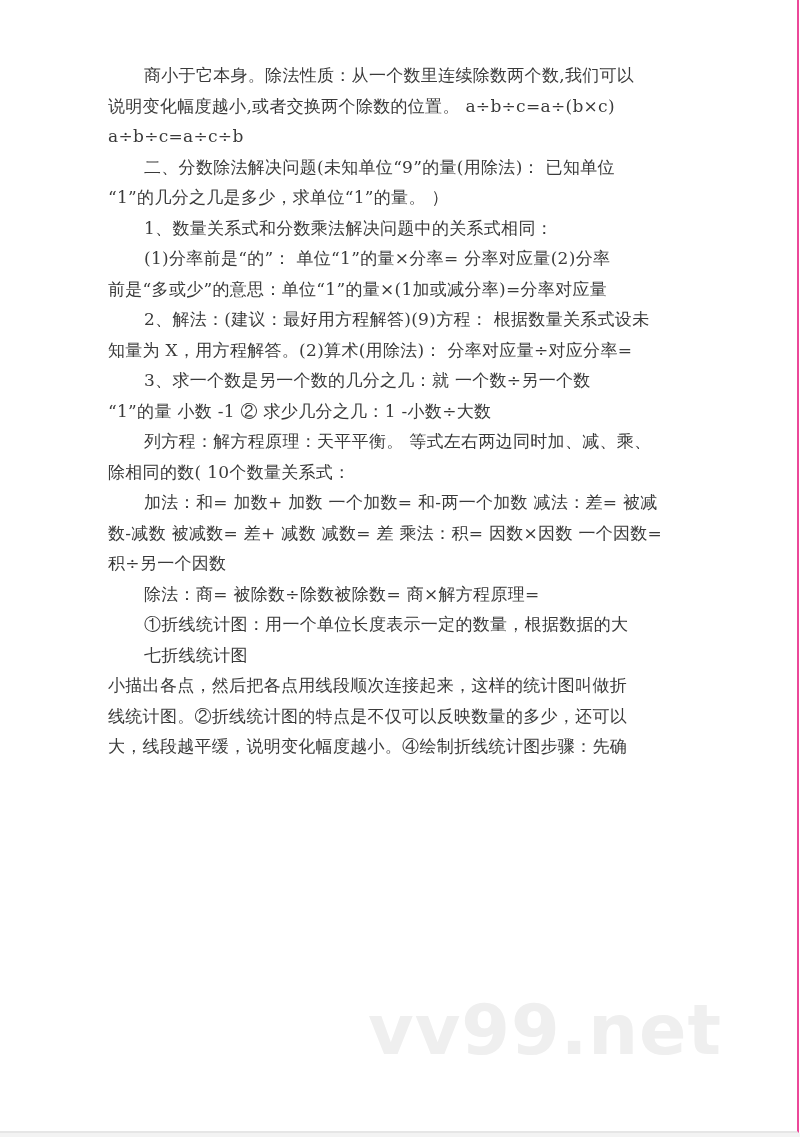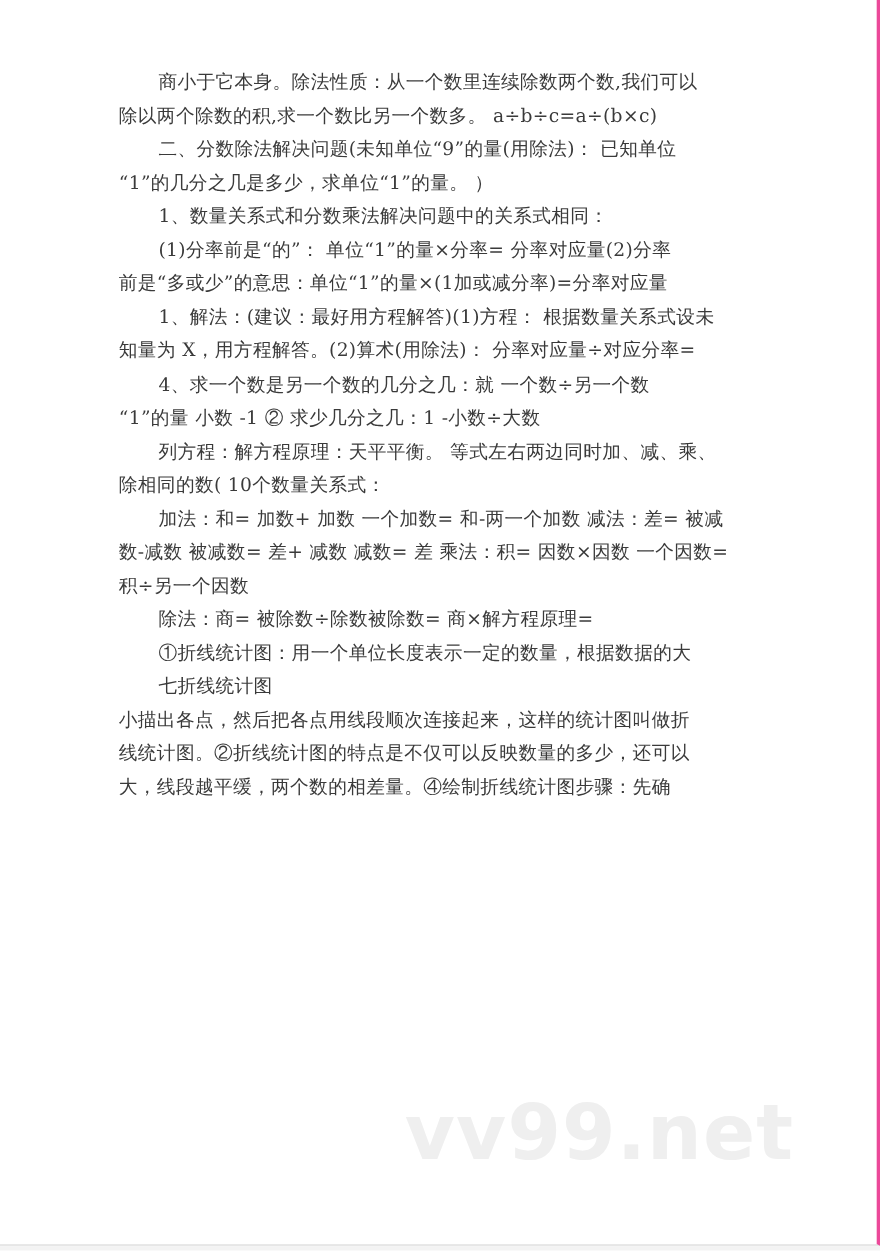--- a/index.html
+++ b/index.html
@@ -13,21 +13,21 @@
       position: relative;
       overflow: hidden;
     }
     .page {
       position: absolute;
       left: 0;
       top: 0;
       width: 797px;
       height: 1131px;
       background: #ffffff;
-      border-right: 4px solid #ec4899;
+      border-right: 2px solid #ec4899;
       border-bottom: 2px solid #e6e6e6;
     }
     .bottom-strip {
       position: absolute;
       left: 0;
       top: 1133px;
       width: 800px;
       height: 4px;
       background: #f3f3f3;
     }
@@ -60,37 +60,38 @@
       color: #efefef;
       line-height: 1;
     }
   </style>
 </head>
 <body>
 
 <div class="page">
   <div class="content">
     <div class="line indent">商小于它本身。除法性质：从一个数里连续除数两个数,我们可以</div>
-    <div class="line">除以两个除数的积,求一个数比另一个数多。 a÷b÷c=a÷(b×c)</div>
+    <div class="line">说明变化幅度越小,或者交换两个除数的位置。 a÷b÷c=a÷(b×c)</div>
+    <div class="line">a÷b÷c=a÷c÷b</div>
     <div class="line indent">二、分数除法解决问题(未知单位“9”的量(用除法)： 已知单位</div>
     <div class="line">“1”的几分之几是多少，求单位“1”的量。 ）</div>
     <div class="line indent">1、数量关系式和分数乘法解决问题中的关系式相同：</div>
     <div class="line indent">(1)分率前是“的”： 单位“1”的量×分率= 分率对应量(2)分率</div>
     <div class="line">前是“多或少”的意思：单位“1”的量×(1加或减分率)=分率对应量</div>
-    <div class="line indent">1、解法：(建议：最好用方程解答)(1)方程： 根据数量关系式设未</div>
+    <div class="line indent">2、解法：(建议：最好用方程解答)(9)方程： 根据数量关系式设未</div>
     <div class="line">知量为 X，用方程解答。(2)算术(用除法)： 分率对应量÷对应分率=</div>
-    <div class="line indent">4、求一个数是另一个数的几分之几：就 一个数÷另一个数</div>
+    <div class="line indent">3、求一个数是另一个数的几分之几：就 一个数÷另一个数</div>
     <div class="line">“1”的量 小数 -1 ② 求少几分之几：1 -小数÷大数</div>
     <div class="line indent">列方程：解方程原理：天平平衡。 等式左右两边同时加、减、乘、</div>
     <div class="line">除相同的数( 10个数量关系式：</div>
     <div class="line indent">加法：和= 加数+ 加数 一个加数= 和-两一个加数 减法：差= 被减</div>
     <div class="line">数-减数 被减数= 差+ 减数 减数= 差 乘法：积= 因数×因数 一个因数=</div>
     <div class="line">积÷另一个因数</div>
     <div class="line indent">除法：商= 被除数÷除数被除数= 商×解方程原理=</div>
     <div class="line indent">①折线统计图：用一个单位长度表示一定的数量，根据数据的大</div>
     <div class="line indent">七折线统计图</div>
     <div class="line">小描出各点，然后把各点用线段顺次连接起来，这样的统计图叫做折</div>
     <div class="line">线统计图。②折线统计图的特点是不仅可以反映数量的多少，还可以</div>
-    <div class="line">大，线段越平缓，两个数的相差量。④绘制折线统计图步骤：先确</div>
+    <div class="line">大，线段越平缓，说明变化幅度越小。④绘制折线统计图步骤：先确</div>
   </div>
   <div class="watermark">vv99.net</div>
 </div>
 <div class="bottom-strip"></div>
 
 </body></html>

